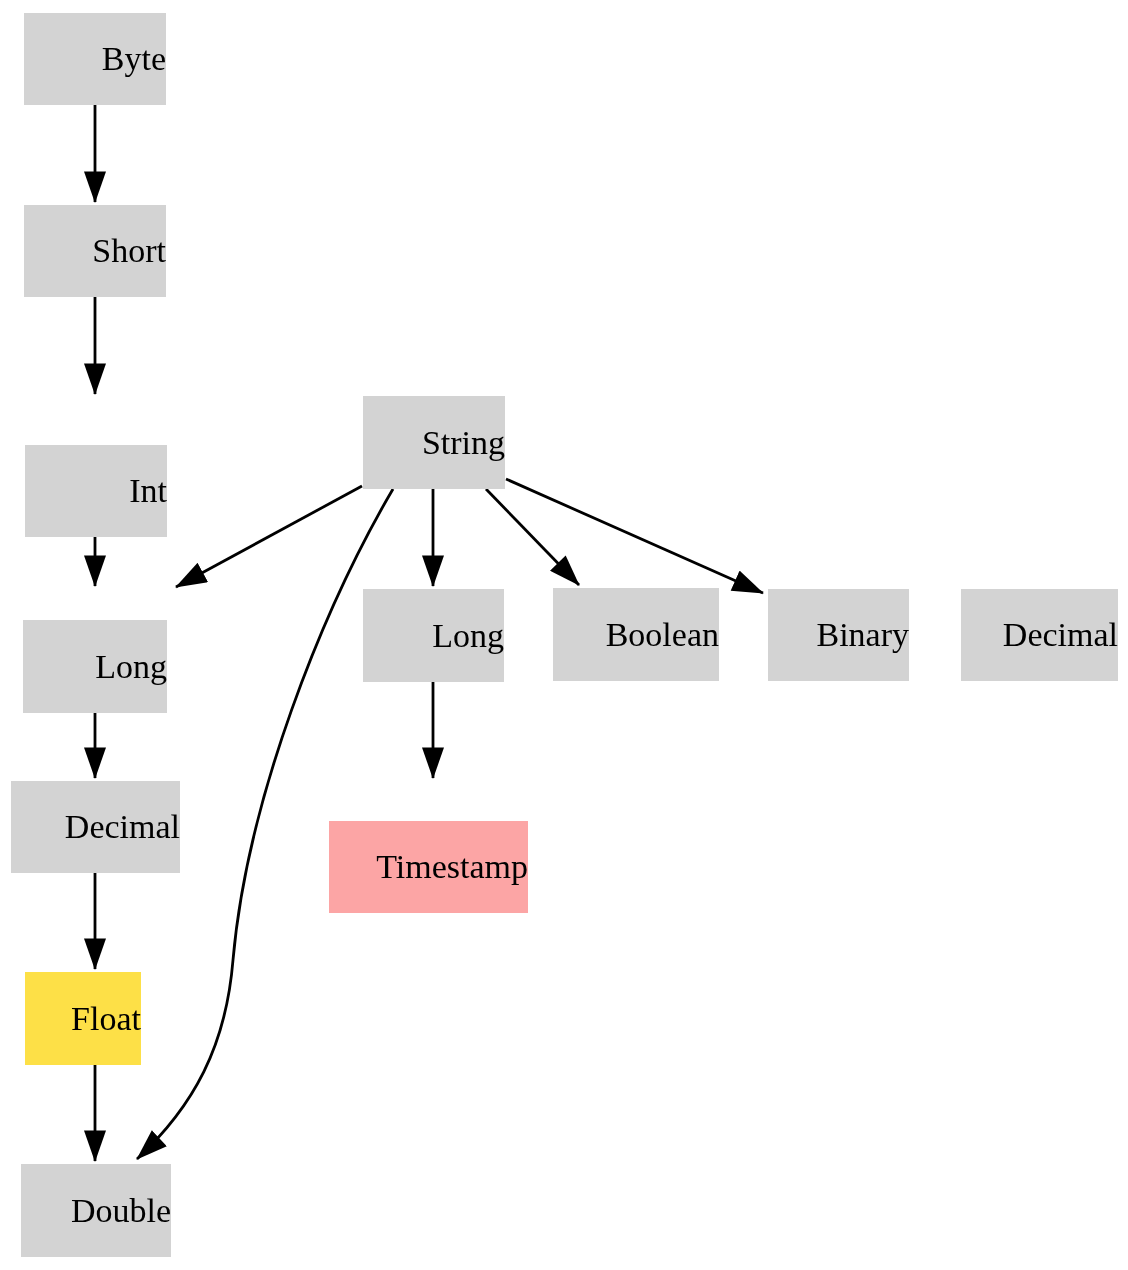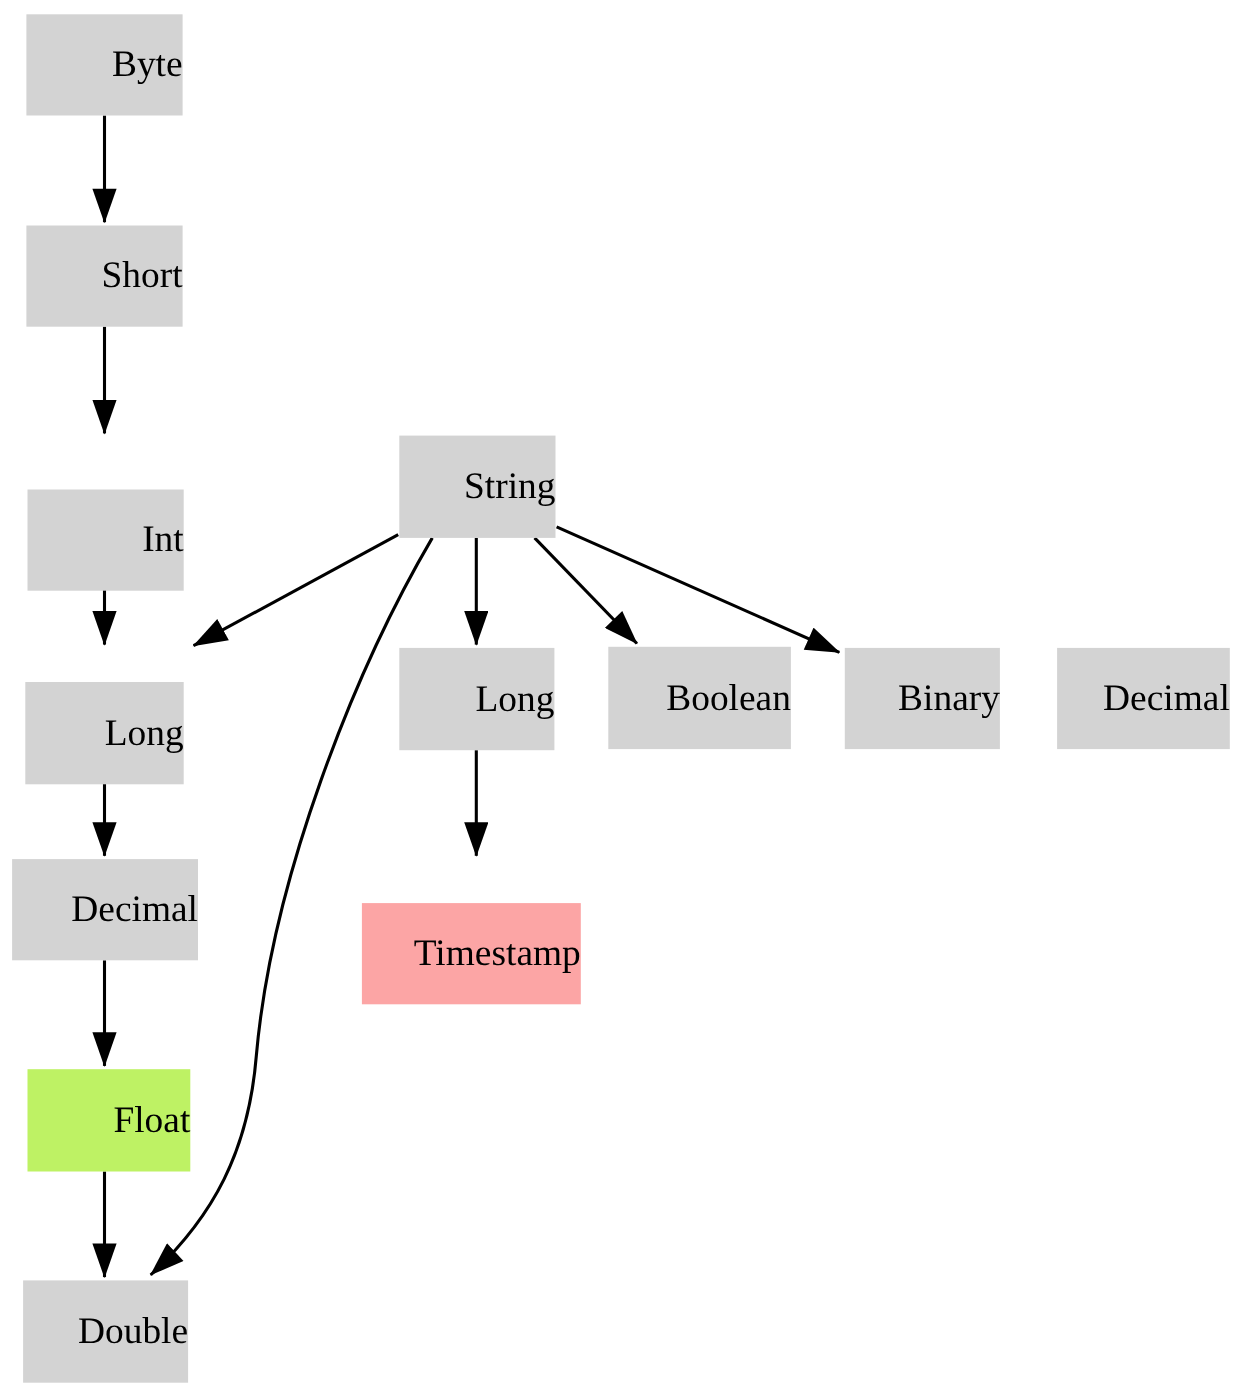--- a/index.html
+++ b/index.html
@@ -86,19 +86,19 @@
     </div>
     <div class="node" style="left: 961px; top: 589px; width: 157px; height: 92px; background: rgb(211, 211, 211); color: rgb(0, 0, 0);">
       <span>Decimal</span>
     </div>
     <div class="node" style="left: 11px; top: 781px; width: 169px; height: 92px; background: rgb(211, 211, 211); color: rgb(0, 0, 0);">
       <span>Decimal</span>
     </div>
     <div class="node" style="left: 329px; top: 781px; width: 199px; height: 92px; background: #fca5a5; color: rgb(0, 0, 0); margin-top: 40px;">
       <span>Timestamp</span>
     </div>
-    <div class="node" style="left: 25px; top: 972px; width: 148px; height: 93px; background: #bef264; color: rgb(0, 0, 0);">
+    <div class="node" style="left: 25px; top: 972px; width: 116px; height: 93px; background: #fde047; color: rgb(0, 0, 0);">
       <span>Float</span>
     </div>
     <div class="node" style="left: 21px; top: 1164px; width: 150px; height: 93px; background: rgb(211, 211, 211); color: rgb(0, 0, 0);">
       <span>Double</span>
     </div>
   </div>
 
 </body></html>

